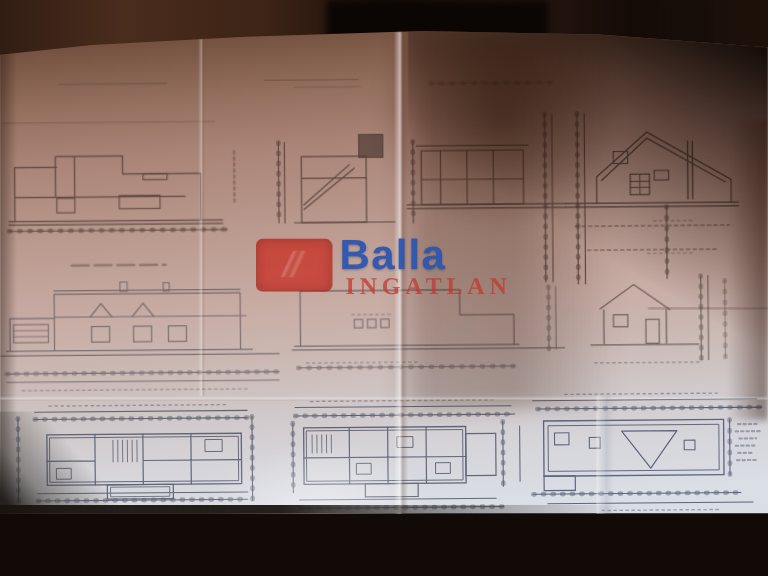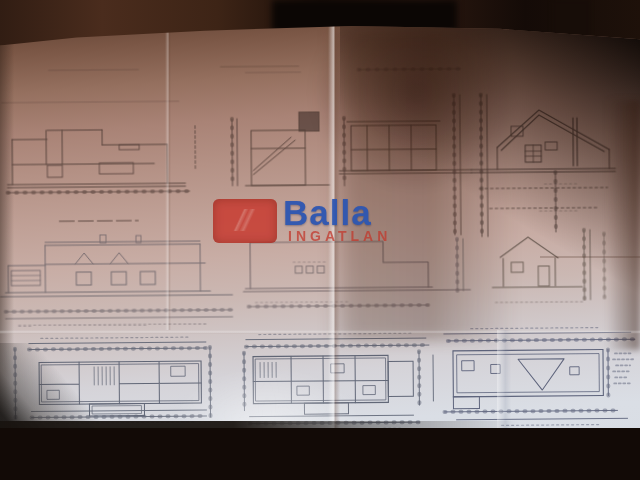--- a/index.html
+++ b/index.html
@@ -54,22 +54,22 @@
   
   .linework{left:0;top:0;width:640px;height:480px;filter:blur(.35px);}
 
   
   .wm-logo{left:213px;top:199px;width:64px;height:44px;border-radius:6px;
     opacity:.82;box-shadow:inset 0 0 10px rgba(120,20,10,.6);}
   .wm-logo .glyph{left:12px;top:10px;width:38px;height:22px;opacity:.3;
     background:linear-gradient(115deg,rgba(255,255,255,0) 38%,rgba(255,240,230,.9) 42%,rgba(255,255,255,0) 50%,rgba(255,240,230,.8) 58%,rgba(255,255,255,0) 64%);}
   .wm-brand{left:283px;top:193px;font-size:35px;font-weight:bold;letter-spacing:1px;
     opacity:.95;filter:blur(.3px);text-shadow:0 1px 2px rgba(15,25,70,.35);}
-  .wm-sub{left:288px;top:228px;font-size:14px;font-weight:bold;letter-spacing:4px;
-    opacity:.75;filter:blur(.5px);}
+  .wm-sub{left:288px;top:228px;font-size:20px;font-weight:bold;letter-spacing:4px;
+    opacity:.75;filter:blur(.5px);font-family:Liberation Serif, serif;}
 </style>
 </head>
 <body>
 
 <div class="stage">
 
   <div class="bg-top"></div>
   <div class="bg-object"></div>
   <div class="bg-band"></div>
 

